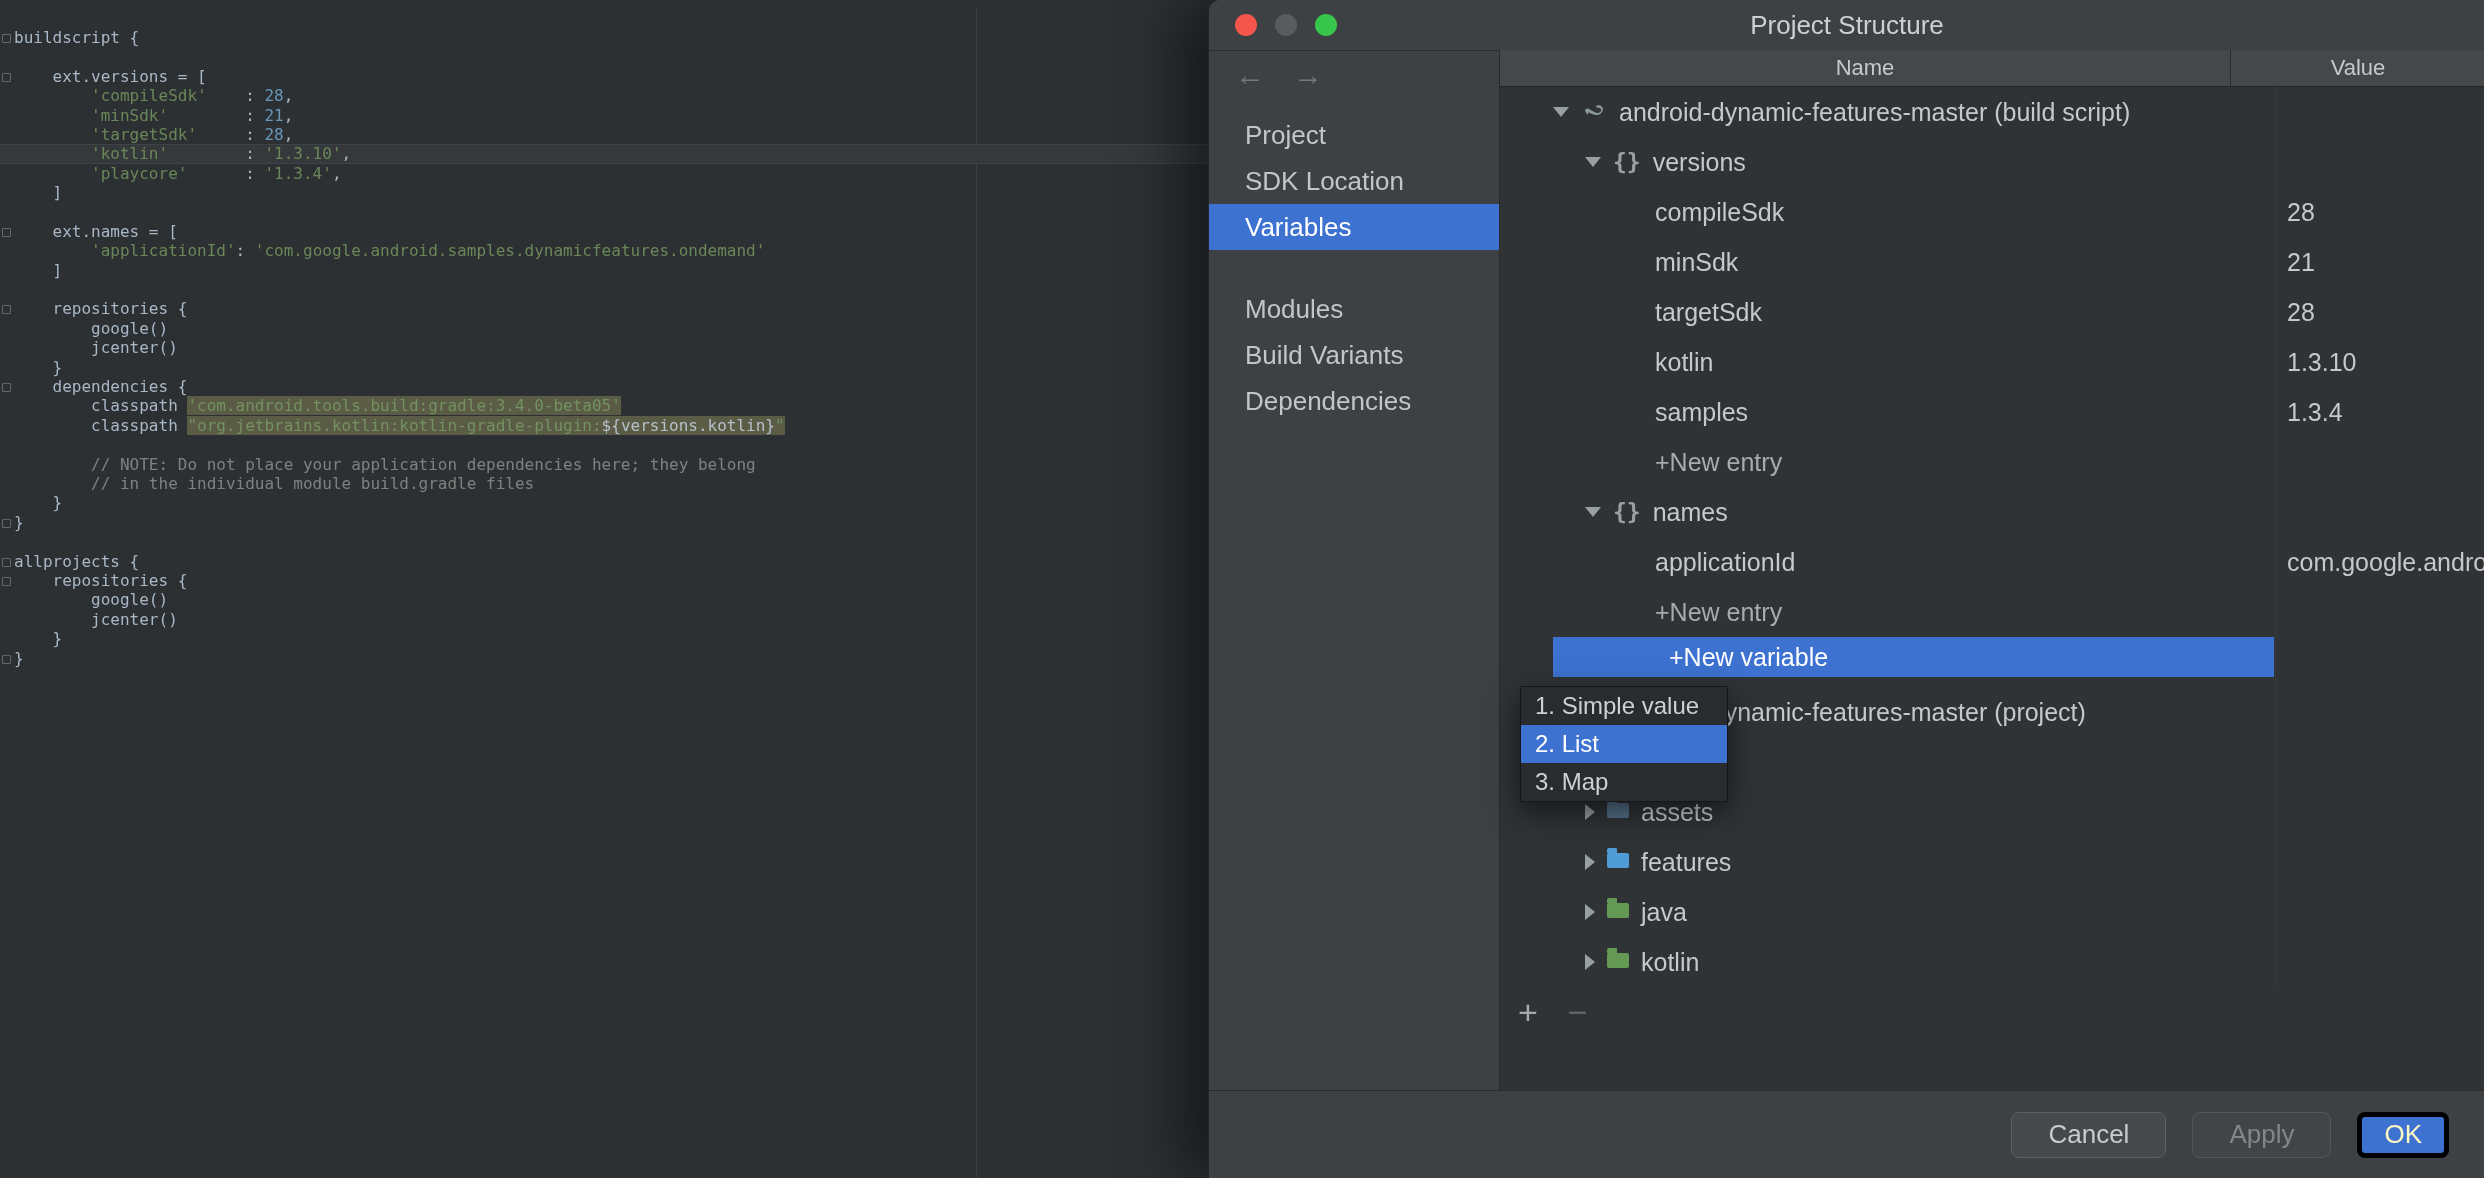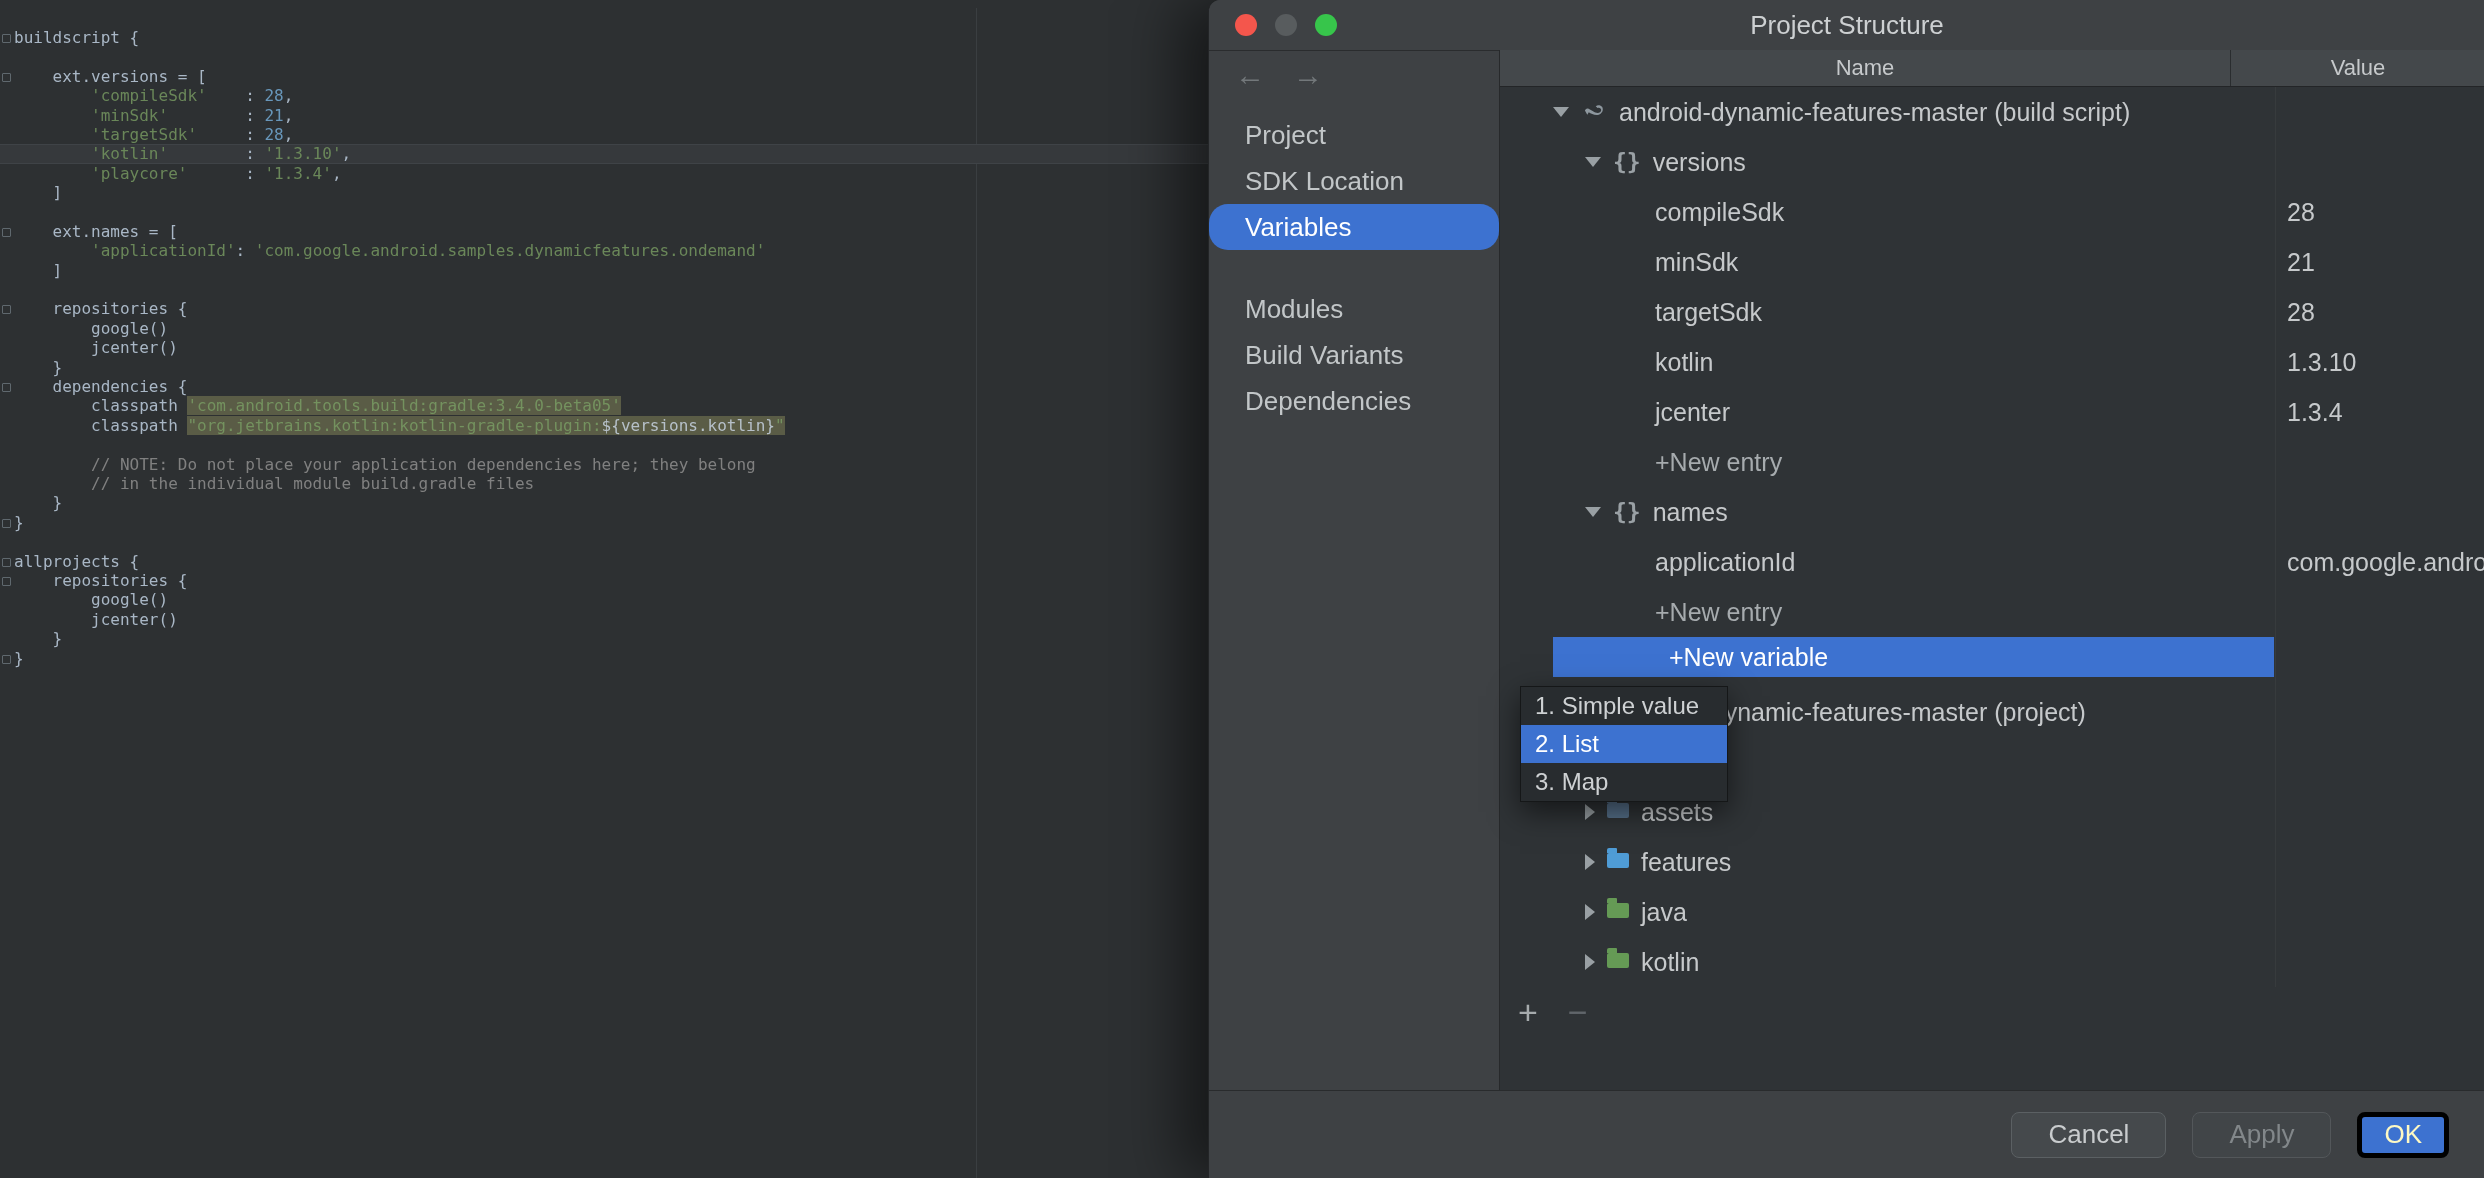--- a/index.html
+++ b/index.html
@@ -28,21 +28,21 @@
   .light{width:22px;height:22px;border-radius:50%;flex:none;position:relative;z-index:2;}
   .light.l1{margin-left:26px;} .light+.light{margin-left:18px;}
 
   .nav{position:absolute;left:0;top:50px;width:290px;bottom:88px;}
   .nav-arrows{height:50px;display:flex;align-items:center;gap:28px;padding-left:26px;
               font-size:30px;color:#73787b;}
   .nav-arrows span{cursor:default;}
   #nav-items{margin-top:12px;}
   .nav-item{height:46px;display:flex;align-items:center;padding-left:36px;
             font-size:26px;color:#c2c6c8;}
-  .nav-item.selected{background:#3d72d0;color:#ffffff;border-radius:19px;}
+  .nav-item.selected{background:#3d72d0;color:#ffffff;}
   .nav-spacer{height:36px;}
   .badge{margin-left:auto;margin-right:26px;width:27px;height:27px;border-radius:50%;
          background:#757c80;color:#eef0f1;font-size:19px;font-weight:bold;
          display:flex;align-items:center;justify-content:center;}
 
   .content{position:absolute;left:290px;top:50px;right:0;bottom:88px;
            background:#2f3336;border-left:1px solid #27292b;}
   .thead{height:36px;background:#44484b;border-bottom:1px solid #232527;display:flex;
          font-size:22px;color:#c6c9cb;}
   .th{display:flex;align-items:center;justify-content:center;}
@@ -181,21 +181,21 @@
             <div class="cell-value">28</div>
           </div>
           <div class="row">
             <div class="cell-name ind2">
               <span class="rname">kotlin</span>
             </div>
             <div class="cell-value">1.3.10</div>
           </div>
           <div class="row">
             <div class="cell-name ind2">
-              <span class="rname">jcenter</span>
+              <span class="rname">samples</span>
             </div>
             <div class="cell-value">1.3.4</div>
           </div>
           <div class="row">
             <div class="cell-name ind2">
               <span class="rname muted">+New entry</span>
             </div>
             <div class="cell-value"></div>
           </div>
           <div class="row">

